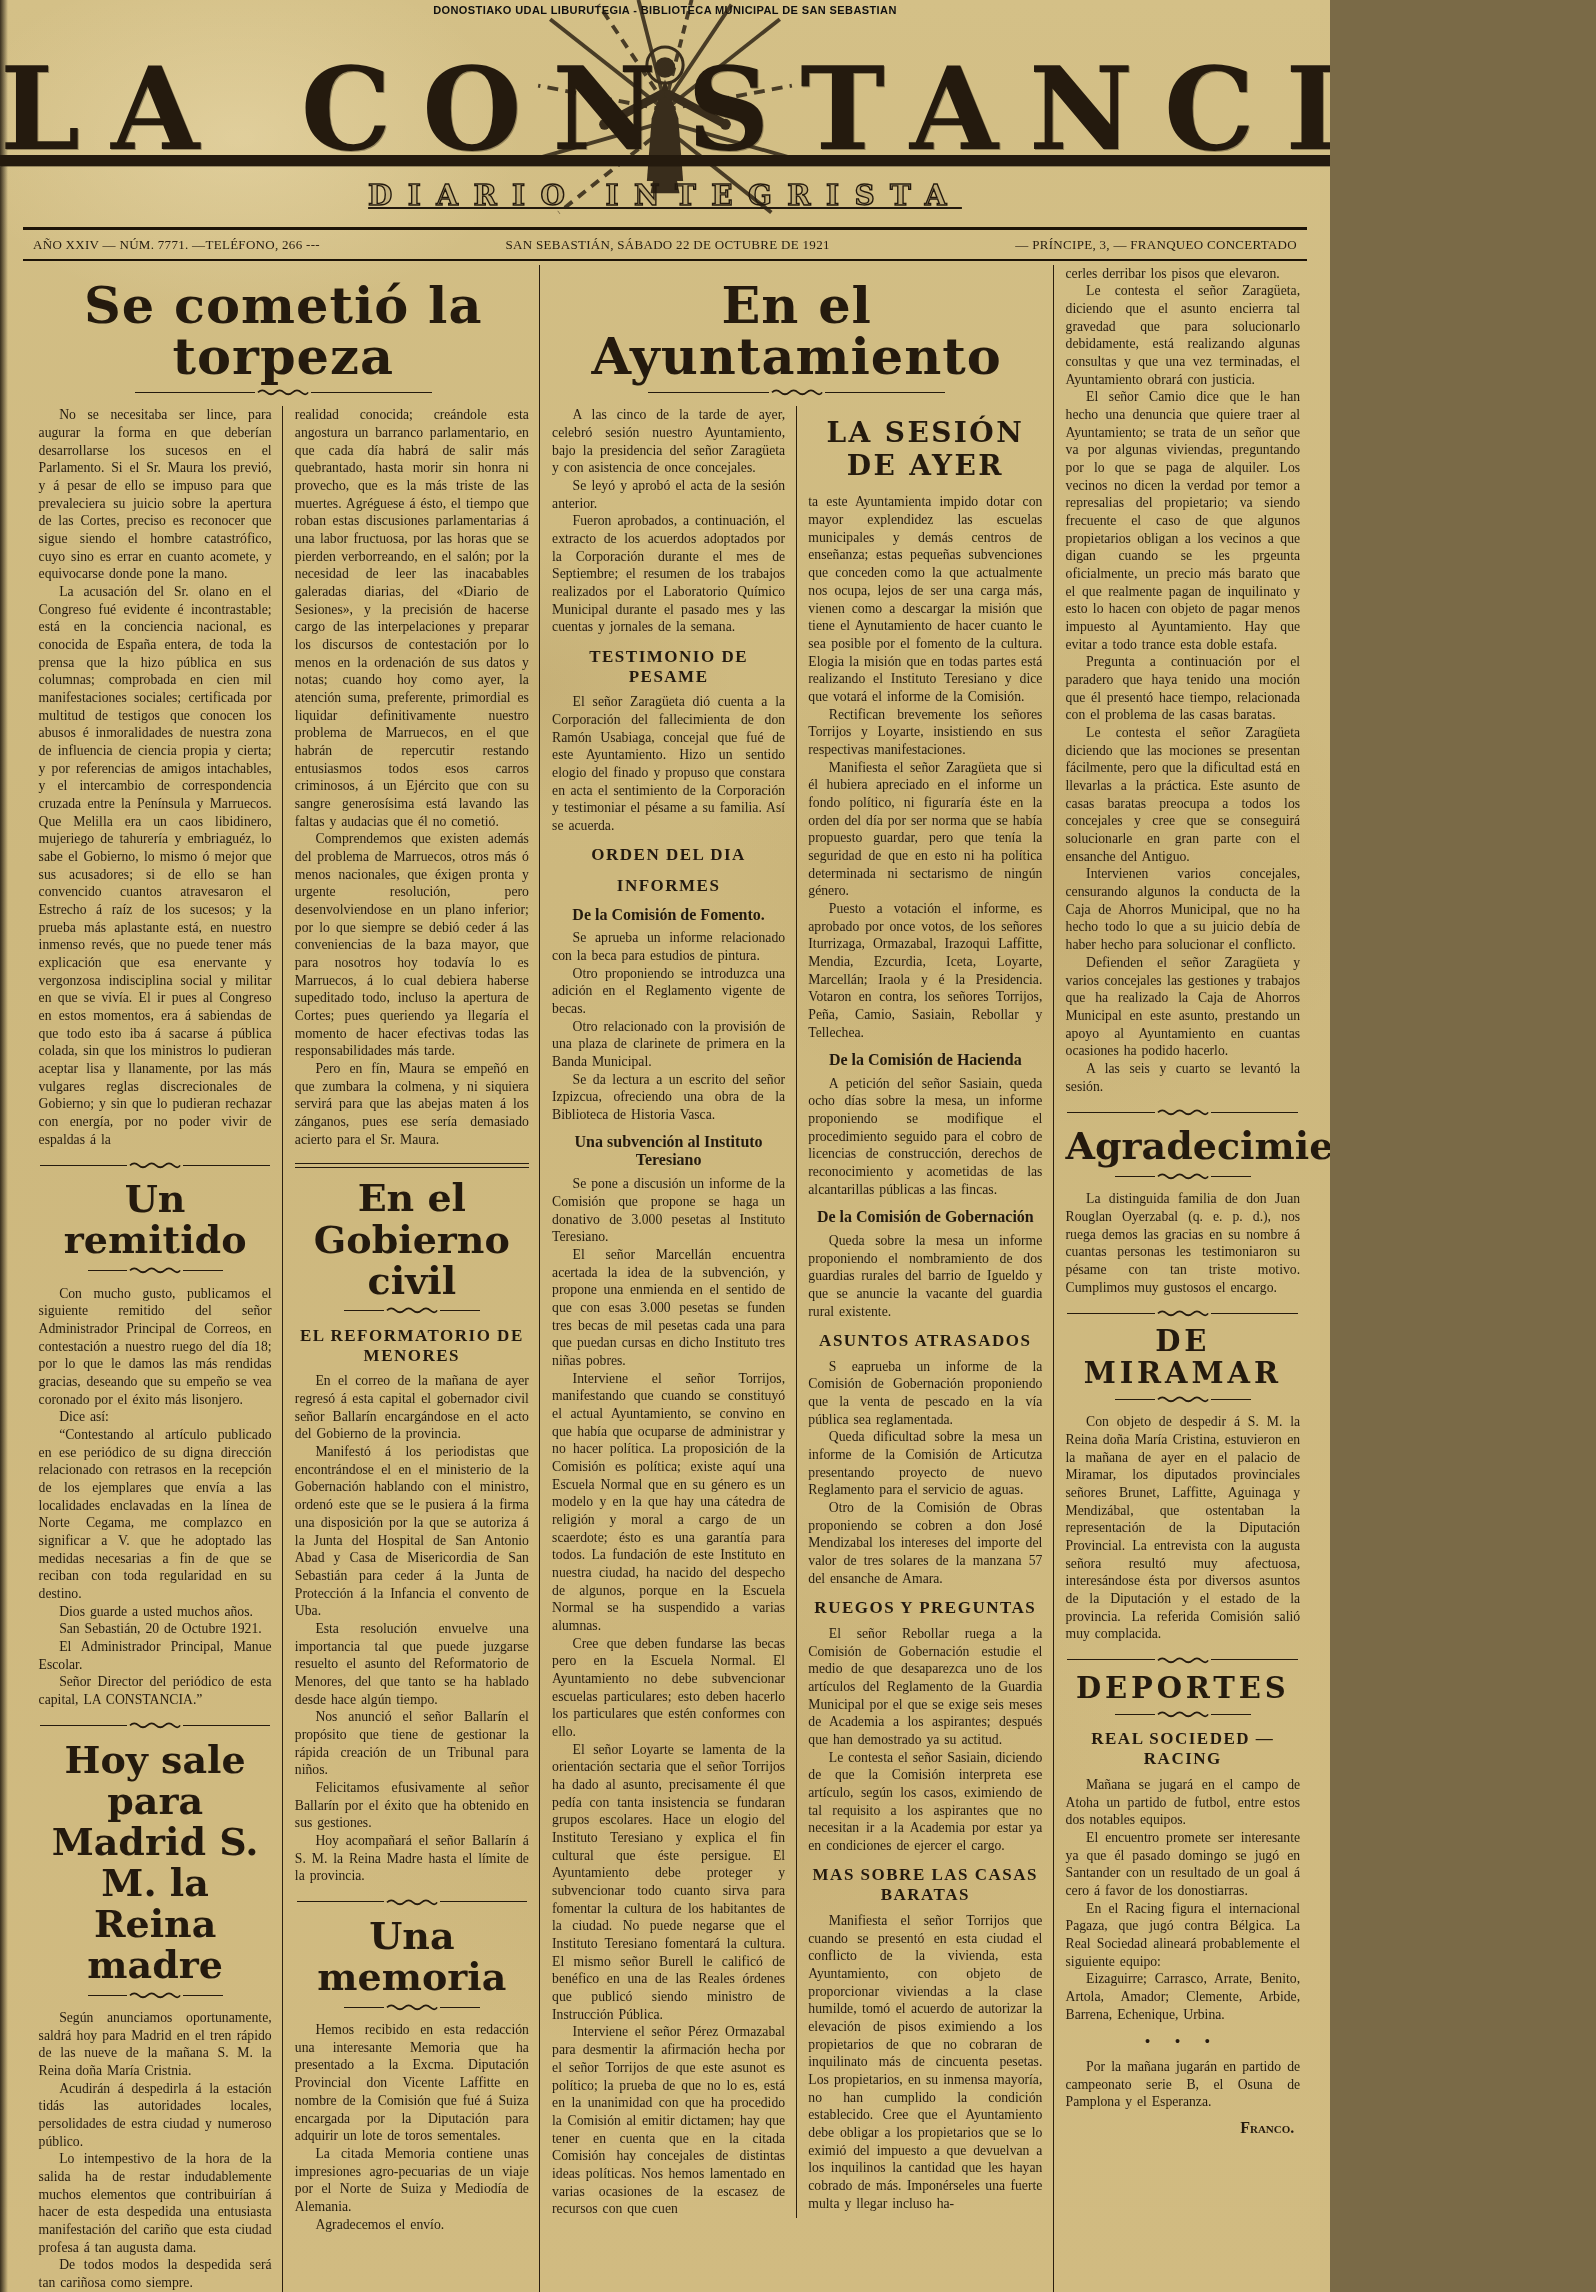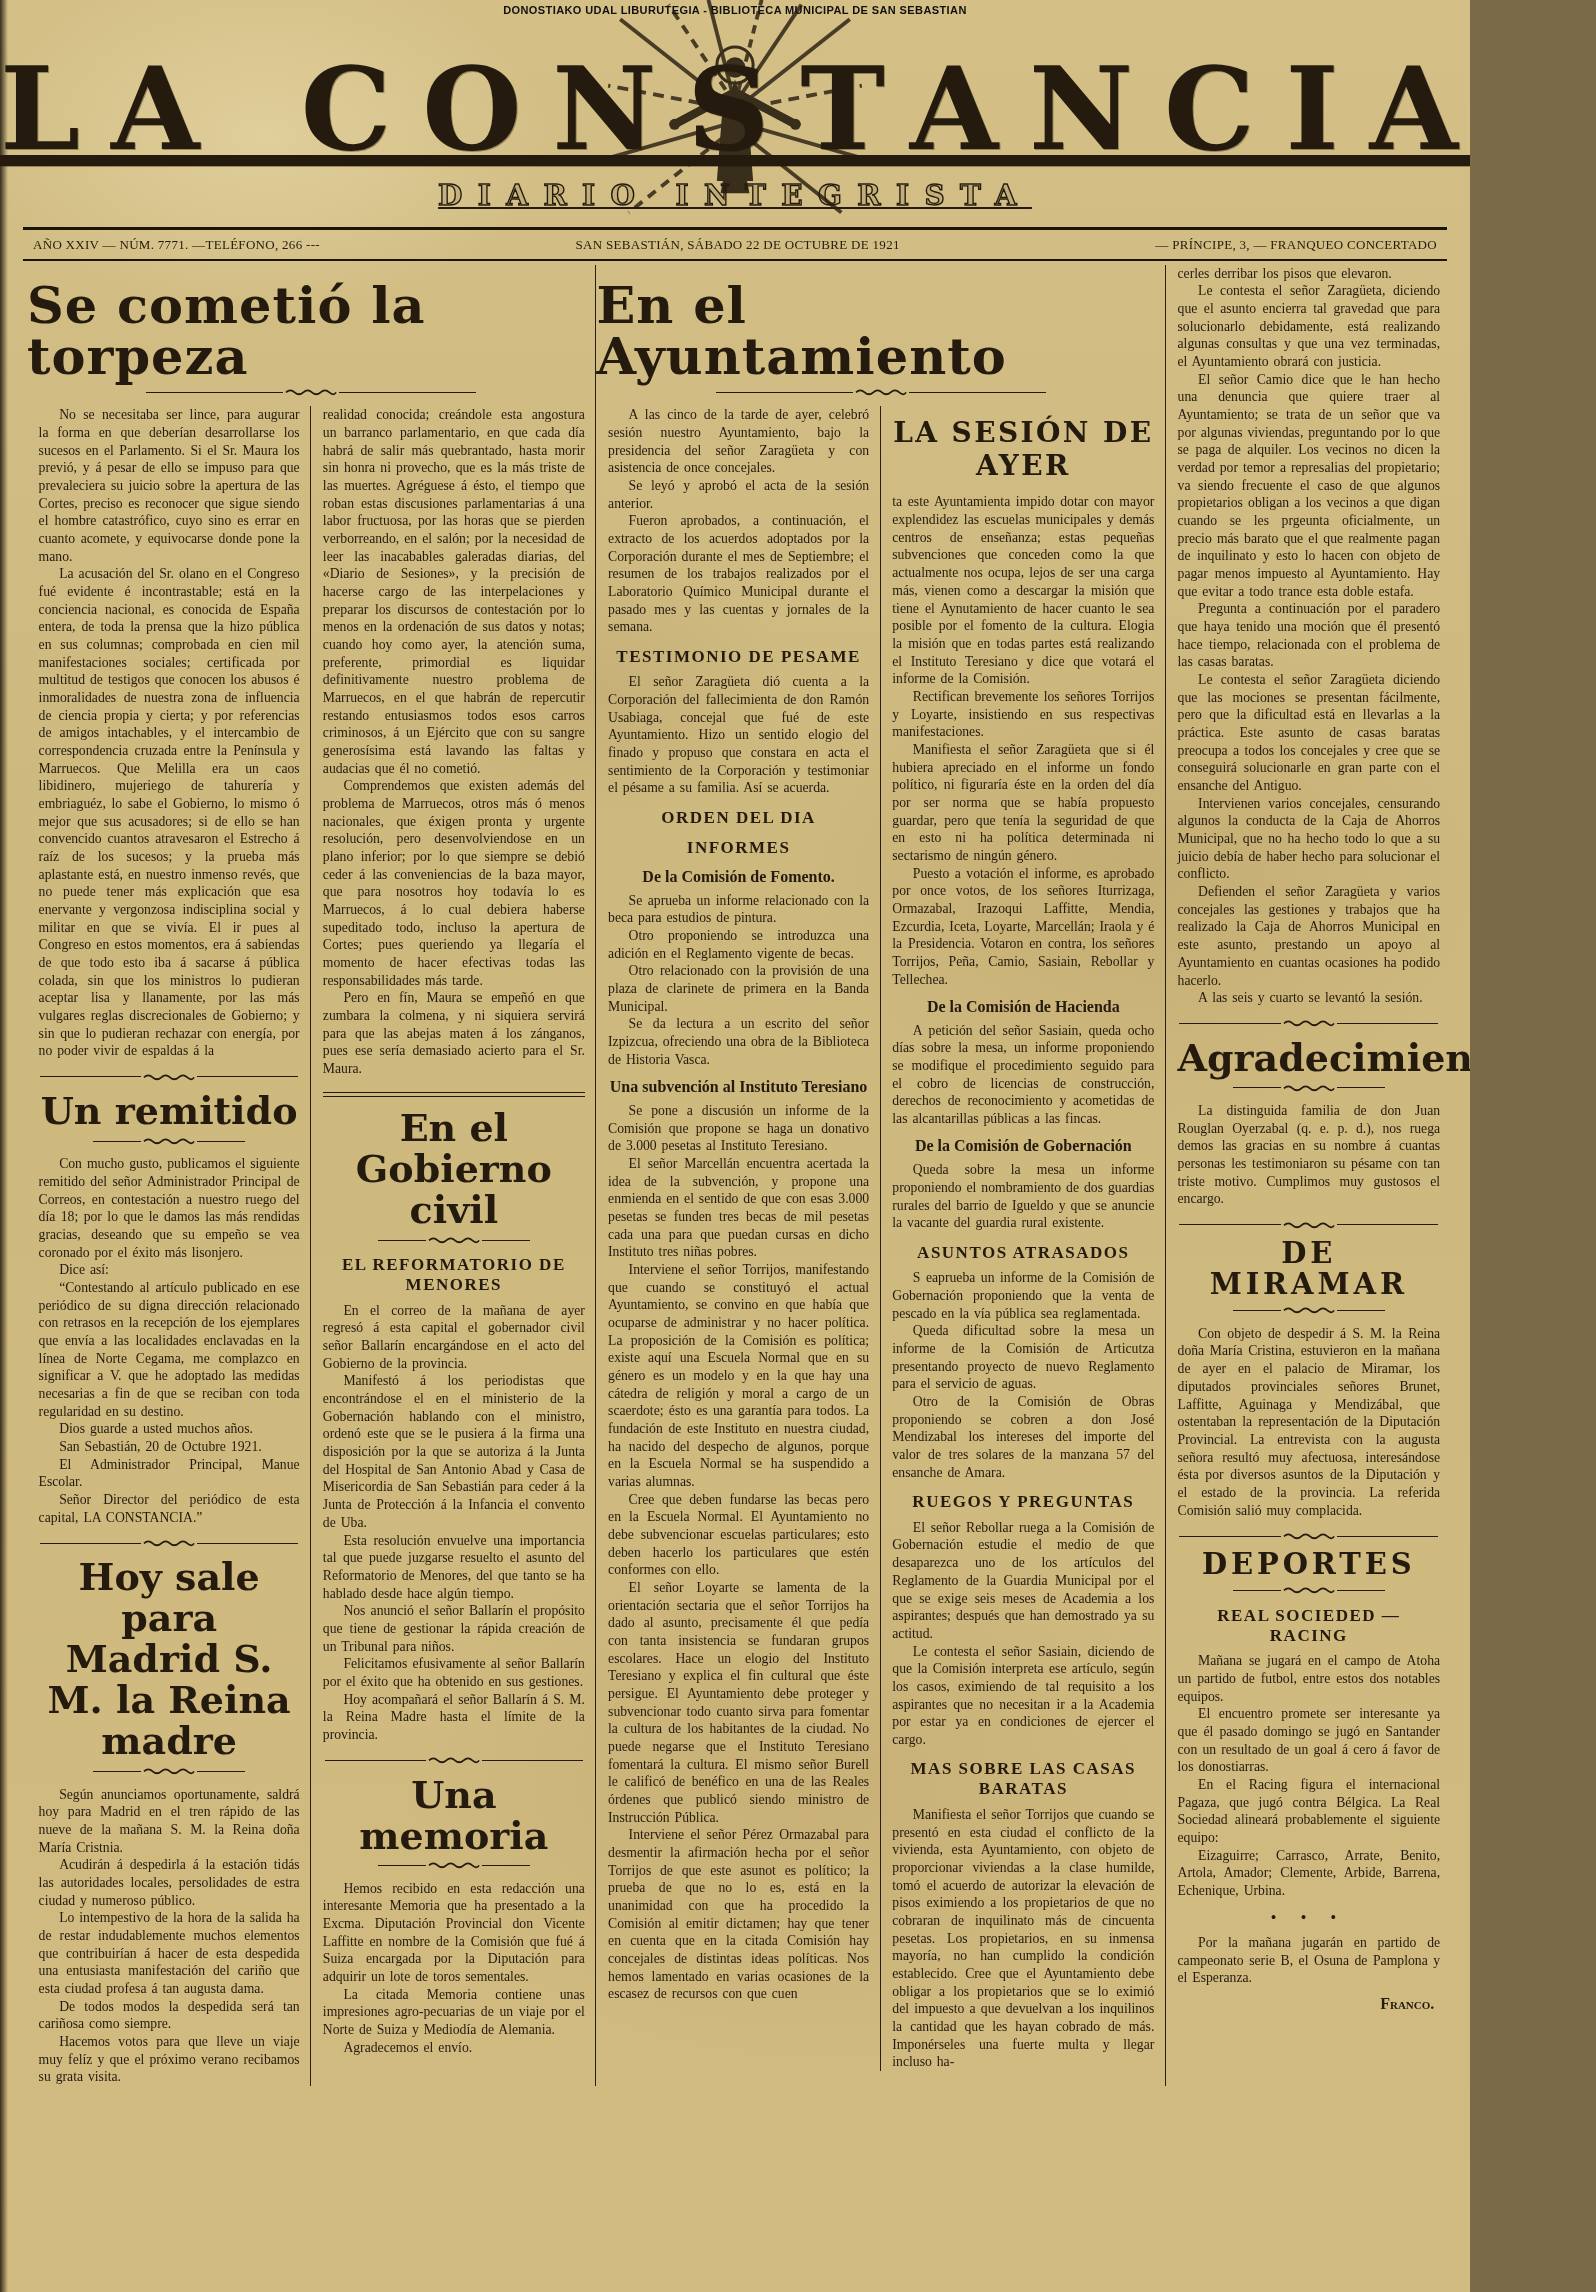--- a/index.html
+++ b/index.html
@@ -1,16 +1,16 @@
 <!DOCTYPE html>
 <html lang="es"><head>
 <meta charset="utf-8">
 <style>
   html,body{margin:0;padding:0;background:#7a6a47;}
-  .page{width:1470px;height:2292px;overflow:hidden;position:relative;box-sizing:border-box;
+  .page{width:1330px;height:2292px;overflow:hidden;position:relative;box-sizing:border-box;
     color:#241a0e;font-family:"Liberation Serif",serif;
     background:
       radial-gradient(ellipse 406px 251px at 18% 6%, rgba(255,242,205,.30), transparent 70%),
       radial-gradient(ellipse 483px 367px at 78% 38%, rgba(146,108,48,.14), transparent 70%),
       radial-gradient(ellipse 579px 406px at 55% 78%, rgba(140,100,45,.12), transparent 70%),
       radial-gradient(ellipse 290px 193px at 40% 30%, rgba(120,88,38,.10), transparent 70%),
       linear-gradient(180deg,#d4c087 0%,#cdb87e 38%,#d1bb81 100%);}
   .page::before{content:"";position:absolute;left:0;top:0;bottom:0;width:7.7px;
     background:linear-gradient(90deg,rgba(18,11,4,.8),rgba(18,11,4,0));pointer-events:none;}
   .stamp{text-align:center;font-family:"Liberation Sans",sans-serif;font-size:11px;
@@ -29,21 +29,21 @@
   .dl{display:flex;justify-content:space-between;align-items:center;padding:6.8px 33px 5.8px;
     font-weight:400;font-size:13px;letter-spacing:0.3px;border-radius:13px;}
   .cols{display:flex;align-items:stretch;padding:3.9px 19.3px 0 27px;}
   .sc{box-sizing:border-box;}
   .sc1,.sc2{width:40%;border-right:1.9px solid #2a1e0f;}
   .sc3{width:20%;}
   .twocol{display:flex;align-items:stretch;}
   .twocol>.col{width:50%;}
   .col{box-sizing:border-box;padding:0 10.6px 0 11.6px;}
   .col-r{border-right:1.9px solid #2a1e0f;}
-  .art-head{font-family:"DejaVu Serif",serif;font-size:51px;font-weight:700;
+  .art-head{font-family:"DejaVu Serif",serif;font-size:51px;font-weight:700;text-align:center;
     margin:15.4px 0 0;line-height:1.0;letter-spacing:1px;}
   .orn{display:flex;align-items:center;justify-content:center;margin:5.8px auto 9.7px;width:58%;}
   .rule-orn{display:flex;align-items:center;margin:12.6px 1.9px 8.7px;}
   .ol{flex:1;border-top:1.9px solid #241a0e;}
   .sqg{margin:0 1.9px;flex:0 0 auto;}
   .p{margin:0;text-indent:1.5em;text-align:justify;font-size:13.7px;line-height:1.29;
     word-spacing:1.5px;}
   .p0{text-indent:0;}
   .sec-head{font-family:"DejaVu Serif",serif;font-weight:700;text-align:center;font-size:38px;
     line-height:1.08;margin:3.9px 0 0;}

